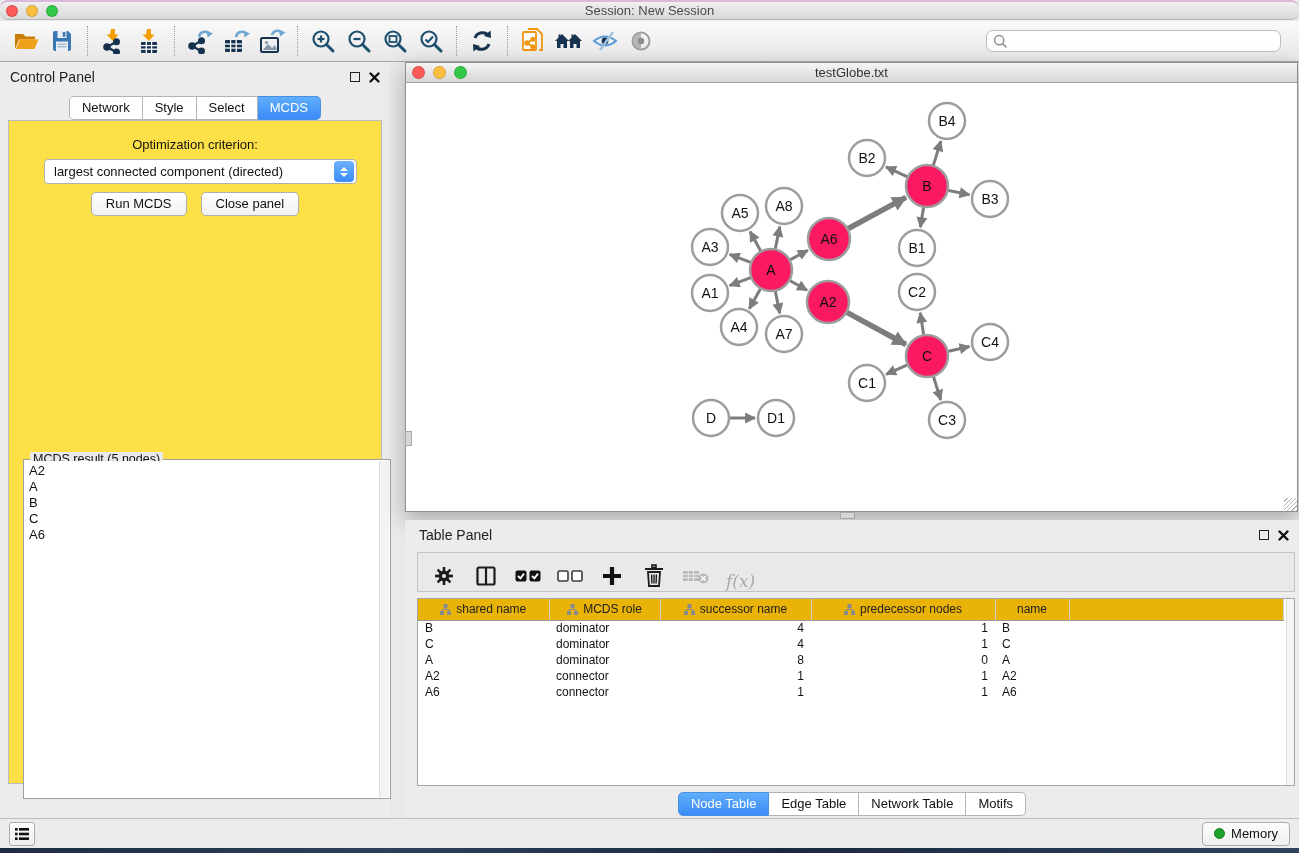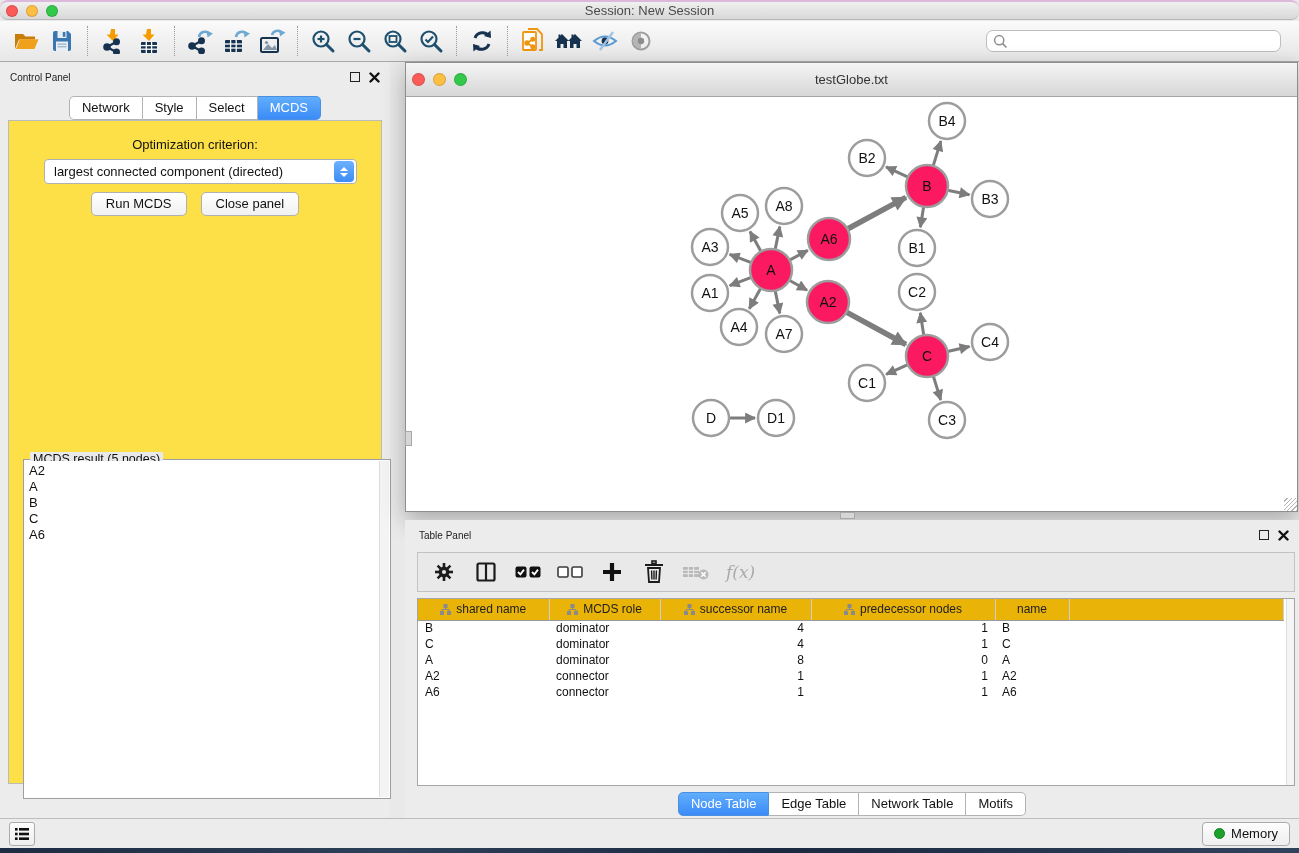--- a/index.html
+++ b/index.html
@@ -21,21 +21,21 @@
     display:flex; align-items:center; padding:0 8px; }
   .tb-btn { width:36px; height:34px; display:flex; align-items:center; justify-content:center; cursor:default; }
   .tb-sep { width:0; height:30px; border-left:1px dotted #9a9a9a; margin:0 7px; }
   #toolbar-search { margin-left:auto; margin-right:10px; width:295px; height:22px; background:#fff;
     border:1px solid #bdbdbd; border-radius:7px; display:flex; align-items:center; padding:0 6px; }
   #toolbar-search input { border:none; outline:none; flex:1; font-size:12px; margin-left:4px; background:transparent; }
 
   
   #control-panel { position:absolute; left:0; top:62px; width:390px; height:756px; background:#ececec; }
   .panel-header { height:30px; display:flex; align-items:center; padding:0 10px; }
-  .panel-title { font-size:10px; color:#222; }
+  .panel-title { font-size:14px; color:#222; }
   .panel-hicons { margin-left:auto; display:flex; align-items:center; gap:9px; }
   .float-box { width:10px; height:10px; border:1.6px solid #222; }
   .seg-row { display:flex; justify-content:center; margin-top:4px; }
   .seg-tab { font-size:13px; color:#111; background:#fff; border:1px solid #b3b3b3; border-left:none;
     padding:3px 12px 4px; cursor:default; }
   .seg-tab:first-child { border-left:1px solid #b3b3b3; border-radius:5px 0 0 5px; }
   .seg-tab:last-child { border-radius:0 5px 5px 0; }
   .seg-tab.active { background:linear-gradient(#61aefc,#3a8bf7); color:#fff; border-color:#4a90e2; }
   #cp-content { position:absolute; left:8px; top:58px; width:374px; height:664px;
     border:1px solid #bcbcbc; background:#fde047; }
@@ -53,34 +53,34 @@
   #result-box { position:absolute; left:14px; top:338px; width:368px; height:340px;
     border:1px solid #9f9f9f; background:#fff; }
   #result-legend { position:absolute; left:6px; top:-8px; background:#e9e9e9; padding:0 3px; font-size:12.5px; color:#111; }
   #result-list { position:absolute; inset:1px 11px 1px 1px; background:#fff; padding:2px 0 0 4px; }
   #result-list .ritem { font-size:13px; color:#111; line-height:16px; }
   #result-scroll { position:absolute; right:1px; top:1px; bottom:1px; width:10px; background:#f4f4f4; border-left:1px solid #ddd; }
 
   
   #network-window { position:absolute; left:405px; top:62px; width:893px; height:450px;
     background:#fff; border:1px solid #8e8e8e; box-shadow:0 8px 22px rgba(0,0,0,.28); }
-  #nw-titlebar { height:34px; background:linear-gradient(#f5f5f5,#d6d6d6); border-bottom:1px solid #a5a5a5;
+  #nw-titlebar { height:20px; background:linear-gradient(#f5f5f5,#d6d6d6); border-bottom:1px solid #a5a5a5;
     display:flex; align-items:center; position:relative; }
   #nw-titlebar .light { width:13px; height:13px; }
   #nw-title { position:absolute; left:0; right:0; text-align:center; font-size:13px; color:#333; }
   #graph-svg { position:absolute; left:0; top:26px; }
   .grabber-left { position:absolute; left:-1px; top:368px; width:7px; height:15px; background:#d6d6d6; border:1px solid #a8a8a8; }
   #nw-resize { position:absolute; right:0; bottom:0; width:13px; height:13px;
     background:repeating-linear-gradient(135deg, transparent 0 2px, #b5b5b5 2px 3px); }
   .grabber-bottom { position:absolute; left:840px; top:512px; width:15px; height:7px; background:#d6d6d6; border:1px solid #a8a8a8; }
 
   
   #table-panel { position:absolute; left:405px; top:520px; width:894px; height:298px; background:#ececec; }
   #tp-toolbar { position:absolute; left:12px; top:32px; width:878px; height:40px; background:#e9e9e9;
-    border:1px solid #c2c2c2; display:flex; align-items:center; padding-left:12px; gap:14px; }
+    border:1px solid #c2c2c2; display:flex; align-items:flex-end; padding-left:12px; gap:14px; }
   .tp-btn { width:28px; height:30px; display:flex; align-items:center; justify-content:center; }
   #fx-label { font-family:"DejaVu Serif",serif; font-style:italic; font-size:17px; color:#a9a9a9; margin-left:2px; }
   #node-table-wrap { position:absolute; left:12px; top:78px; width:878px; height:188px; background:#fff;
     border:1px solid #a5a5a5; overflow:hidden; }
   table { border-collapse:collapse; table-layout:fixed; width:866px; }
   thead th { height:21px; background:#eab308; border-bottom:1px solid #9a9a9a; border-right:1px solid #cfcfcf;
     font-weight:normal; font-size:12px; color:#222; }
   thead th .hcell { display:flex; align-items:center; justify-content:center; gap:5px; }
   tbody td { height:16px; font-size:12px; color:#111; padding:0 7px; white-space:nowrap; }
   tbody td.num { text-align:right; }

